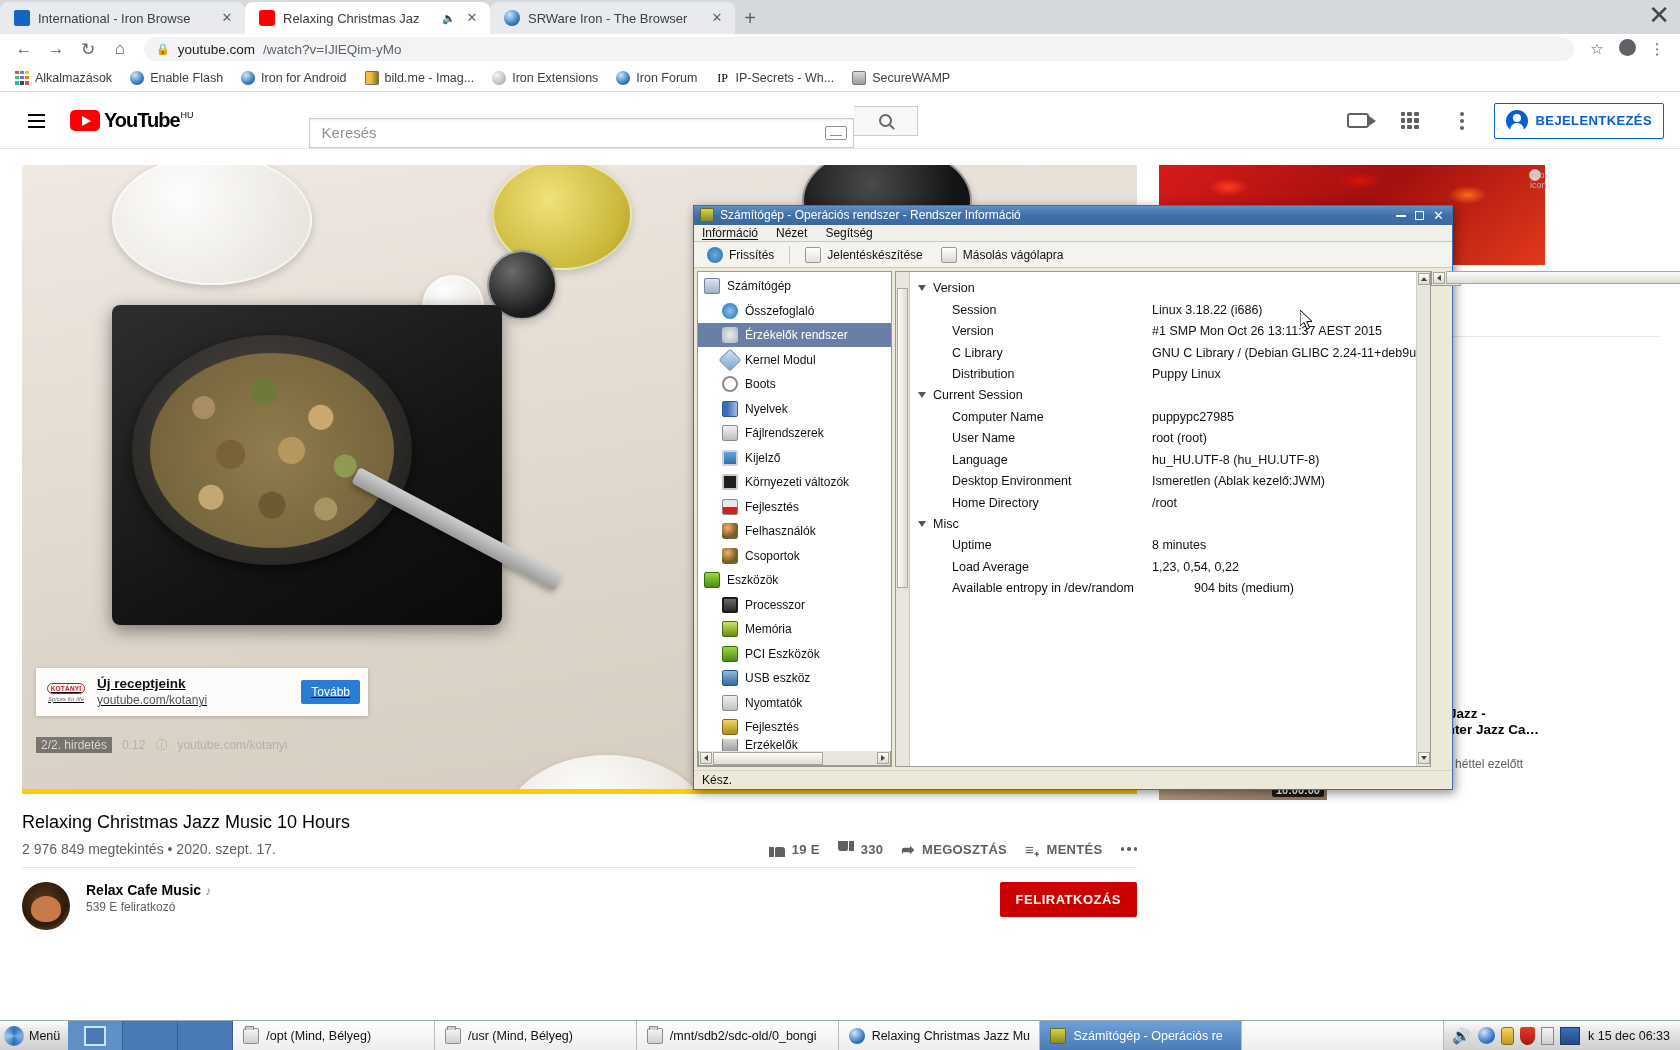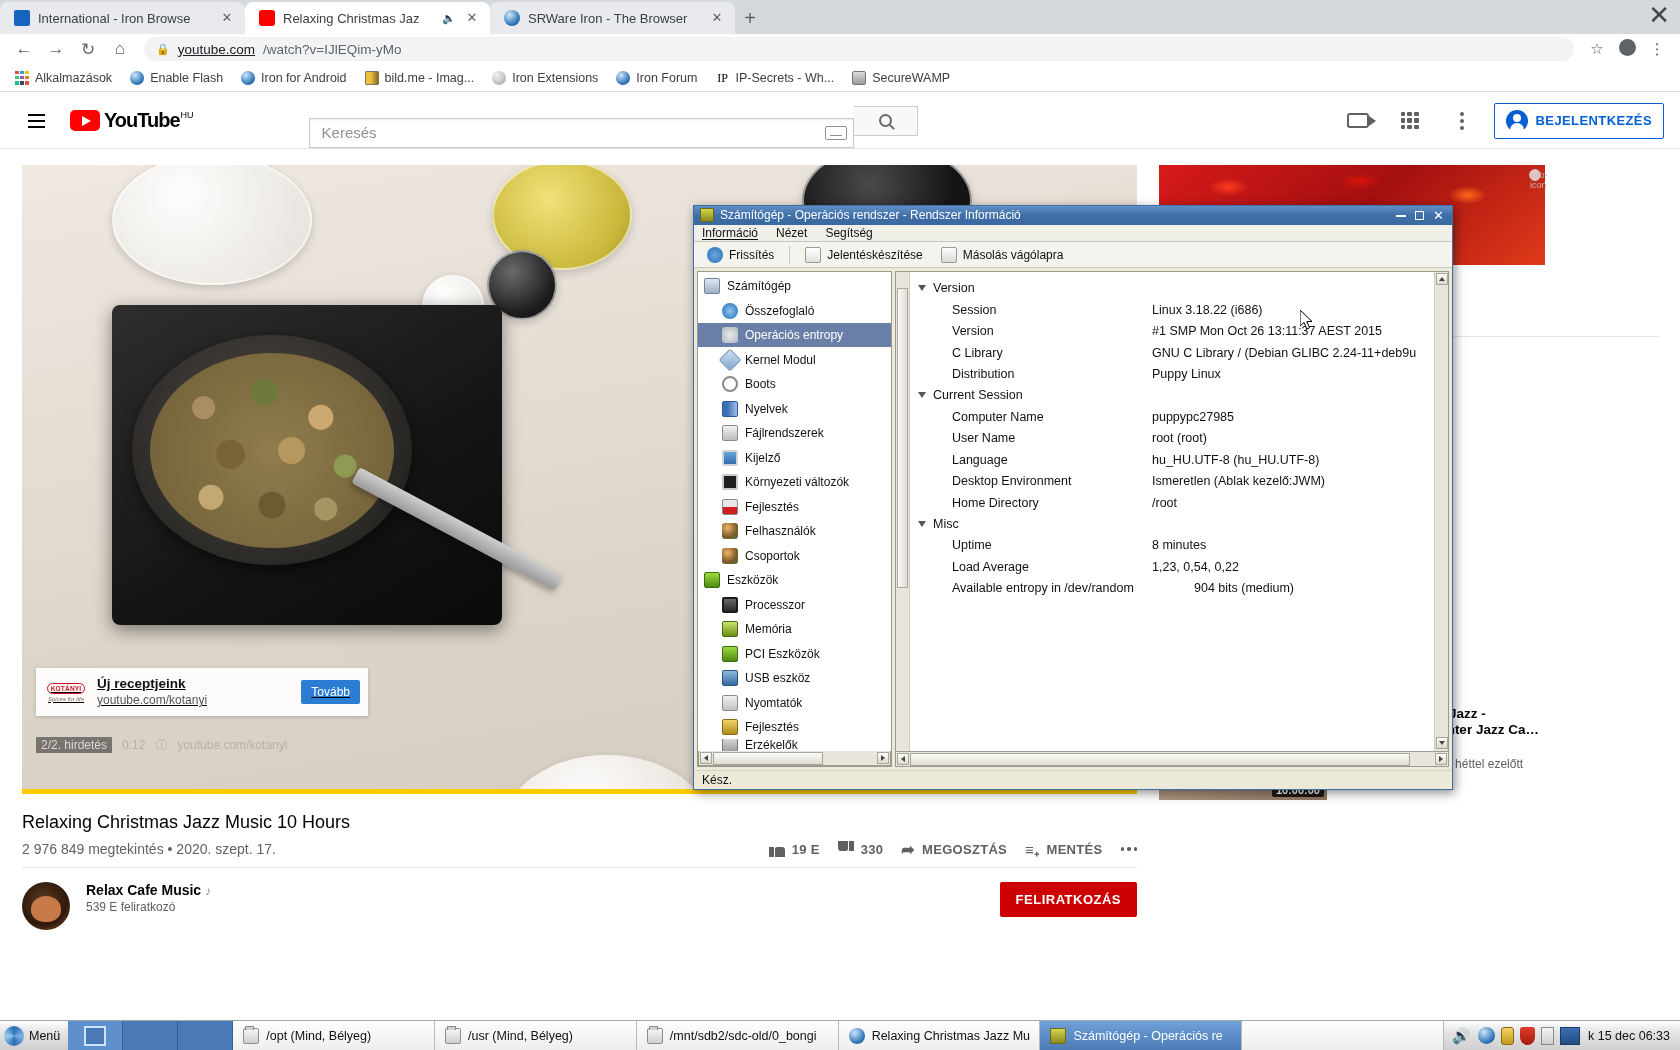--- a/index.html
+++ b/index.html
@@ -41,21 +41,21 @@
   .navbar {
     position:absolute; left:0; top:34px; width:1680px; height:30px;
     background:#fff; display:flex; align-items:center; gap:4px; padding:0 10px;
   }
   .navbtn { width:28px; height:28px; display:flex; align-items:center; justify-content:center; color:#5f6368; font-size:17px; }
   .omnibox {
     flex:1 1 auto; height:24px; margin:0 6px; background:#f1f3f4; border-radius:12px;
     display:flex; align-items:center; padding:0 12px; gap:8px; font-size:13.5px; color:#202124;
   }
   .omnibox .lock { font-size:11px; color:#5f6368; }
-  .url-host { color:#202124;text-decoration:underline; }
+  .url-host { color:#202124; }
   .url-path { color:#5f6368; }
   .navbar .star, .navbar .profile, .navbar .menu { width:26px; text-align:center; color:#5f6368; font-size:15px; }
 
   .bookmarks {
     position:absolute; left:0; top:64px; width:1680px; height:28px;
     background:#fff; border-bottom:1px solid #dadce0;
     display:flex; align-items:center; padding:0 8px; gap:4px; font-size:12.5px; color:#3c4043;
   }
   .bm { display:flex; align-items:center; gap:6px; padding:3px 7px; white-space:nowrap; }
   .bm .bmi { width:14px; height:14px; flex:0 0 14px; display:inline-block; }
@@ -269,21 +269,21 @@
   .tb-ico { width:16px; height:16px; flex:0 0 16px; border-radius:2px; }
   .tb-sep { width:1px; height:18px; background:#c9c7bb; margin:0 3px; }
   .dlg-body { flex:1 1 auto; display:flex; background:#ece9d8; padding:3px; gap:0; }
   .dlg-left { width:195px; flex:0 0 195px; background:#fff; border:1px solid #9a9a8e;
     display:flex; flex-direction:column; }
   .tree { flex:1 1 auto; overflow:hidden; font-size:12px; color:#111; padding-top:2px; }
   .tree .node { display:flex; align-items:center; gap:7px; height:24.5px; padding-left:6px; white-space:nowrap; }
   .tree .node.child { padding-left:24px; }
   .tree .node.sel { background:#6a7fa8; color:#fff; }
   .nic { width:16px; height:16px; flex:0 0 16px; border-radius:2px; display:inline-block; }
-  .dlg-right { flex:1 1 auto; display:flex; flex-direction:column; margin-left:3px; }
+  .dlg-right { flex:1 1 auto; display:flex; margin-left:3px; }
   .rt-wrap { flex:1 1 auto; background:#fff; border:1px solid #9a9a8e; display:flex; }
   .rt-sbL { width:14px; background:#e8e6dc; border-right:1px solid #cfcdc2; position:relative;}
   .rt-sbL .thumbv { position:absolute; left:1px; top:16px; width:11px; height:300px;
     background:linear-gradient(90deg,#fbfbf8,#dedcd2); border:1px solid #a9a79b; }
   .rt-content { flex:1 1 auto; padding:6px 0 0 0; font-size:12.5px; color:#111; overflow:hidden; }
   .grp { display:flex; align-items:center; gap:7px; height:21px; padding-left:8px; font-size:12.5px; }
   .tri { width:0; height:0; border-left:4.5px solid transparent; border-right:4.5px solid transparent;
     border-top:6px solid #555; display:inline-block; }
   .row { display:flex; height:21.5px; align-items:center; padding-left:42px; }
   .row .k { width:200px; flex:0 0 200px; }
@@ -663,21 +663,21 @@
         <div class="node">
             <span class="nic" style="background:linear-gradient(180deg,#dfe6ee,#9fb0c4);border:1px solid #70839a;"></span>
             <span>Számítógép</span>
           </div>
         <div class="node child">
             <span class="nic" style="background:radial-gradient(circle,#8fc3f0,#1a6cb5);border-radius:50%;"></span>
             <span>Összefoglaló</span>
           </div>
         <div class="node child sel">
             <span class="nic" style="background:radial-gradient(circle,#e9e9e9,#aeb7c2);border-radius:3px;"></span>
-            <span>Operációs entropy</span>
+            <span>Érzékelők rendszer</span>
           </div>
         <div class="node child">
             <span class="nic" style="background:linear-gradient(135deg,#cfe3f5,#7da6cc);transform:rotate(45deg);border:1px solid #6d8fae;"></span>
             <span>Kernel Modul</span>
           </div>
         <div class="node child">
             <span class="nic" style="border:2px solid #8a8a8a;border-radius:50%;"></span>
             <span>Boots</span>
           </div>
         <div class="node child">

